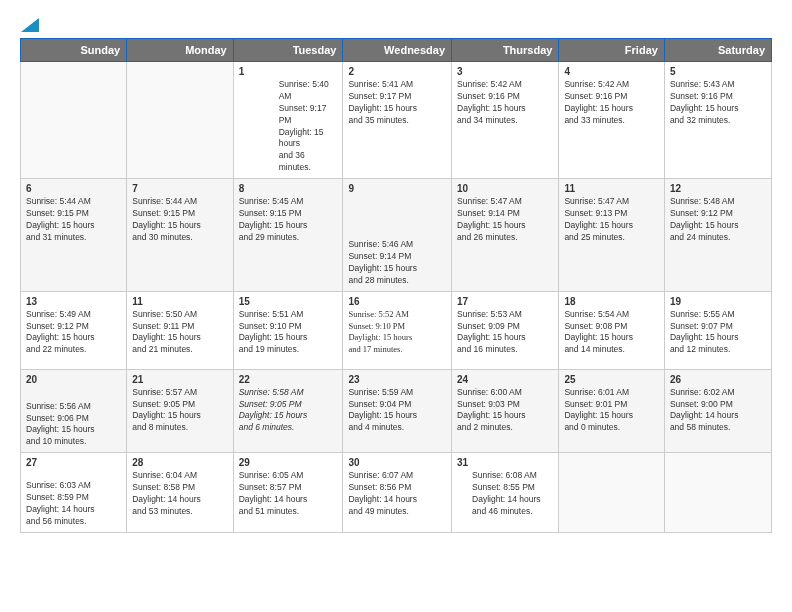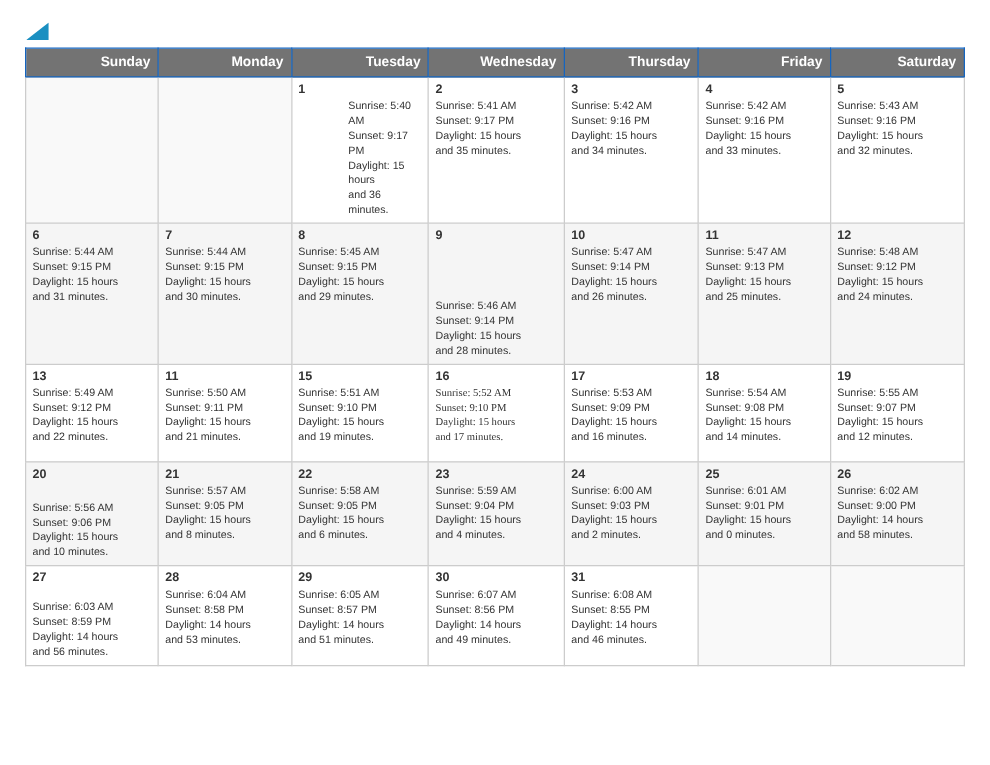--- a/index.html
+++ b/index.html
@@ -269,21 +269,21 @@
           </td>
           <td>
             <span class="day-num">21</span>
             <div class="day-detail" style="white-space: pre-line;">Sunrise: 5:57 AM
 Sunset: 9:05 PM
 Daylight: 15 hours
 and 8 minutes.</div>
           </td>
           <td>
             <span class="day-num">22</span>
-            <div class="day-detail" style="white-space: pre-line;">Sunrise: 5:58 AM
+            <div class="day-detail" style="white-space: pre-line; font-style: italic;">Sunrise: 5:58 AM
 Sunset: 9:05 PM
 Daylight: 15 hours
 and 6 minutes.</div>
           </td>
           <td>
             <span class="day-num">23</span>
             <div class="day-detail" style="white-space: pre-line;">Sunrise: 5:59 AM
 Sunset: 9:04 PM
 Daylight: 15 hours
 and 4 minutes.</div>
@@ -334,21 +334,21 @@
           </td>
           <td>
             <span class="day-num">30</span>
             <div class="day-detail" style="white-space: pre-line;">Sunrise: 6:07 AM
 Sunset: 8:56 PM
 Daylight: 14 hours
 and 49 minutes.</div>
           </td>
           <td>
             <span class="day-num">31</span>
-            <div class="day-detail" style="white-space: pre-line;">Sunrise: 6:08 AM
+            <div class="day-detail" style="white-space: pre-line; margin-left: 15px;">Sunrise: 6:08 AM
 Sunset: 8:55 PM
 Daylight: 14 hours
 and 46 minutes.</div>
           </td>
           <td class="empty-cell"></td>
           <td class="empty-cell"></td>
         </tr>
       </tbody>
   </table>
 </div>

